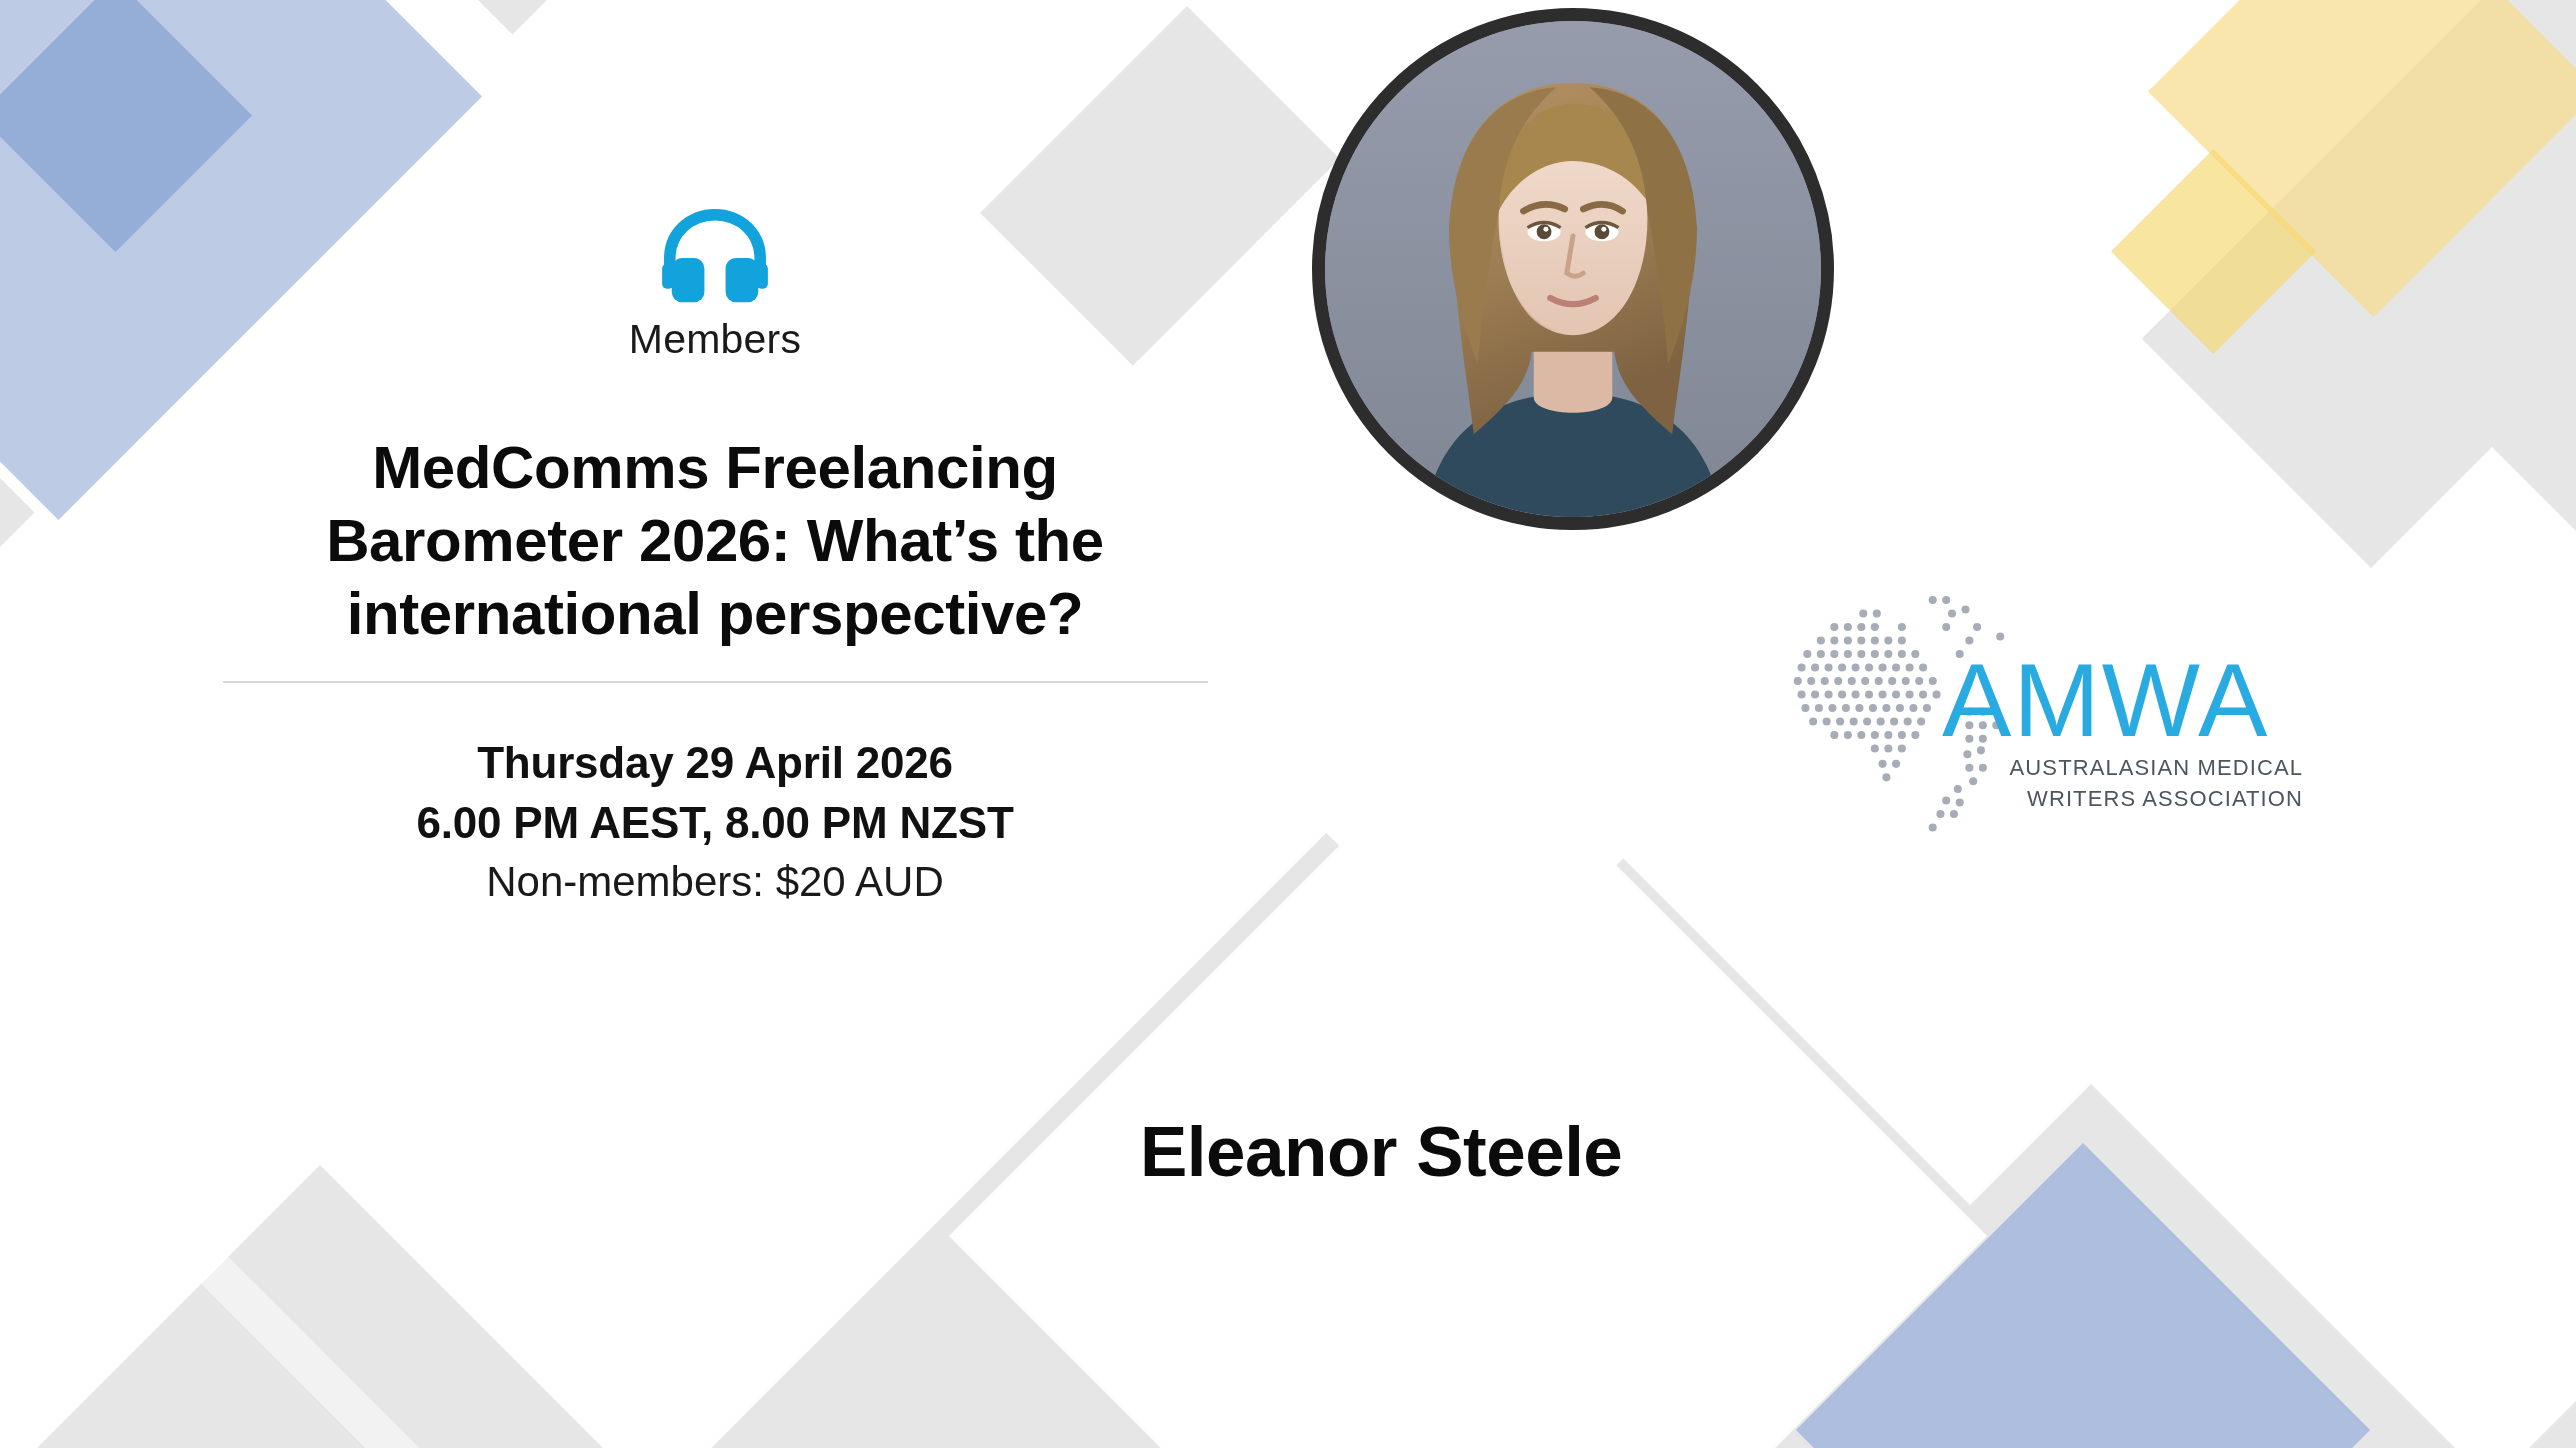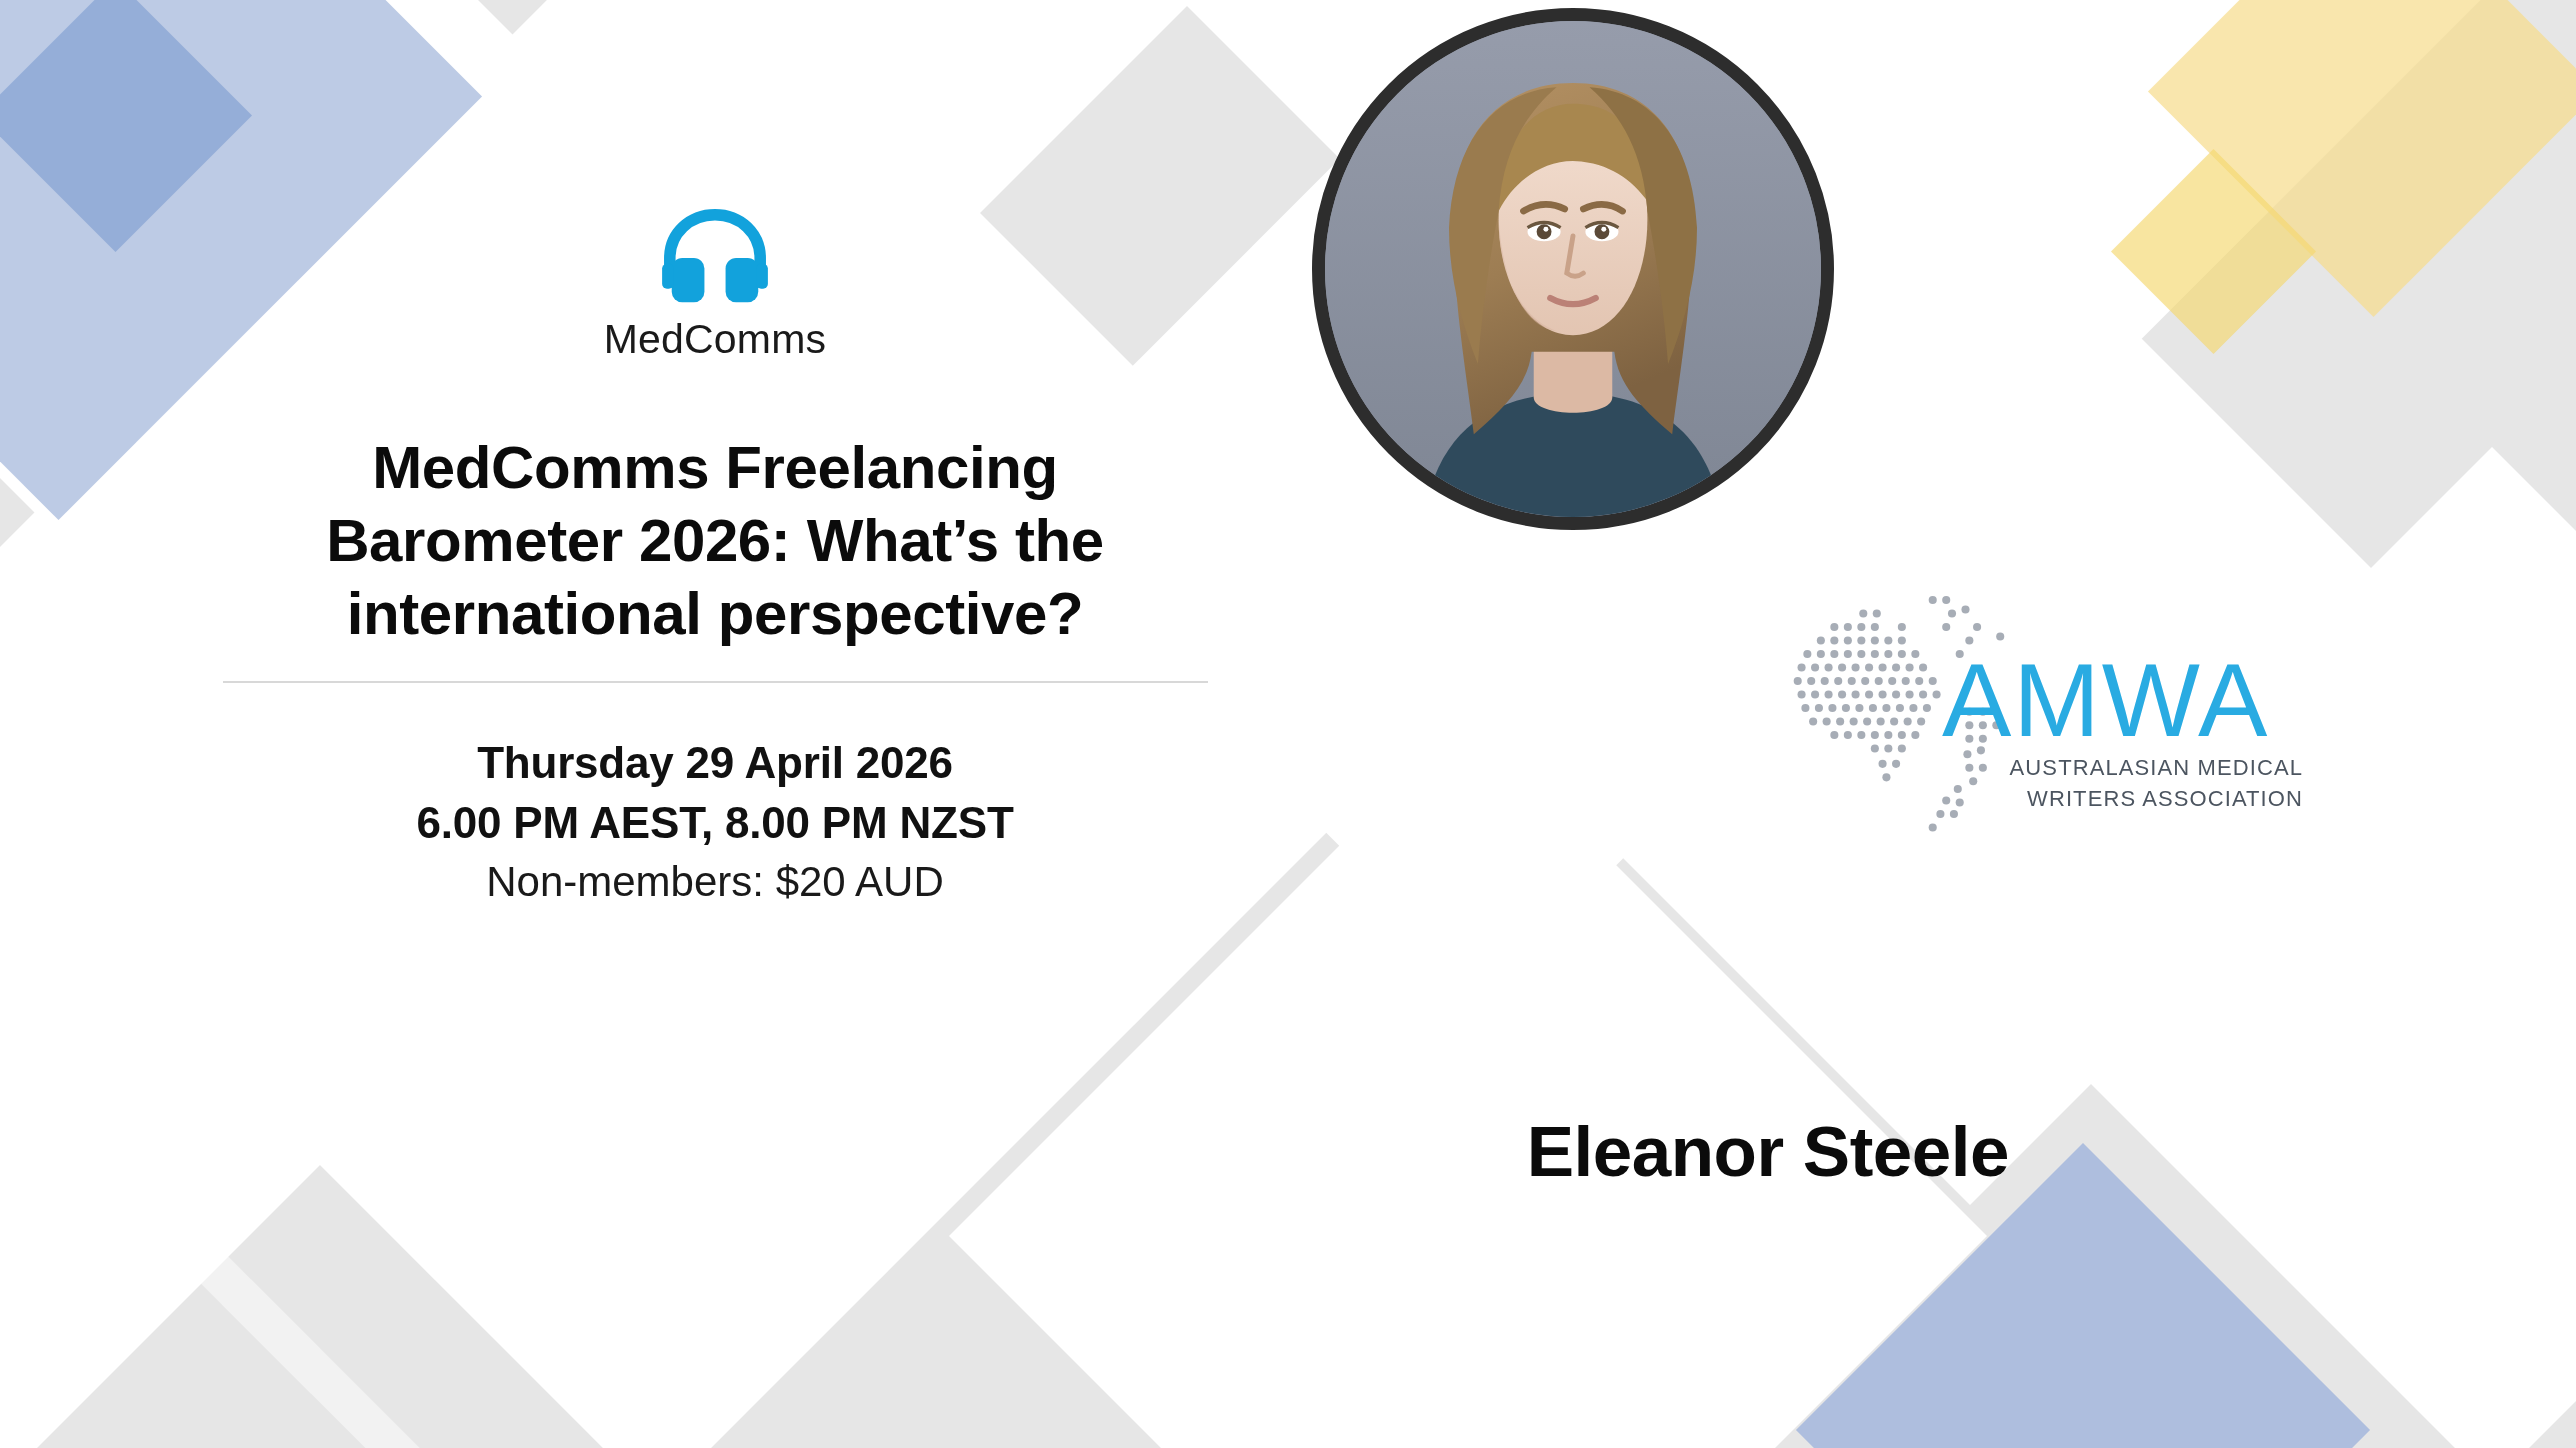--- a/index.html
+++ b/index.html
@@ -101,21 +101,21 @@
   #amwa-tagline{
     position:absolute;left:230px;top:189px;width:307px;
     text-align:right;color:#4c5560;
     font-size:22px;line-height:1.42;letter-spacing:1.1px;
   }
 
   
   #speaker-name{
     position:absolute;z-index:6;
     left:1140px;top:1111px;width:869px;
-    text-align:right;
+    text-align:left;
     font-size:71px;font-weight:700;color:#0b0b0b;
     letter-spacing:-0.5px;
   }
 </style>
 </head>
 <body>
 
 <div id="bg">
 
   <div class="gstripe" style="left:-502px;top:-58px;width:1256px;height:25px;"></div>
@@ -145,21 +145,21 @@
 <div id="left-col">
 
   <svg id="headphones-icon" width="114" height="100" viewBox="0 0 118 104">
     <path d="M12 72 V52 C12 26 33 7 59 7 C85 7 106 26 106 52 V72" fill="none" stroke="#12a2dc" stroke-width="12" stroke-linecap="round"></path>
     <rect x="14" y="52" width="34" height="46" rx="11" fill="#12a2dc"></rect>
     <rect x="70" y="52" width="34" height="46" rx="11" fill="#12a2dc"></rect>
     <rect x="4" y="58" width="12" height="26" rx="5" fill="#12a2dc"></rect>
     <rect x="102" y="58" width="12" height="26" rx="5" fill="#12a2dc"></rect>
   </svg>
 
-  <div id="webinar-label">MedComms</div>
+  <div id="webinar-label">Members</div>
 
   <h1 id="talk-title">MedComms Freelancing Barometer 2026: What’s the international perspective?</h1>
 
   <hr id="title-rule">
 
   <div id="details">
     <div class="detail-strong">Thursday 29 April 2026</div>
     <div class="detail-strong">6.00 PM AEST, 8.00 PM NZST</div>
     <div class="detail-normal">Non-members: $20 AUD</div>
   </div>

